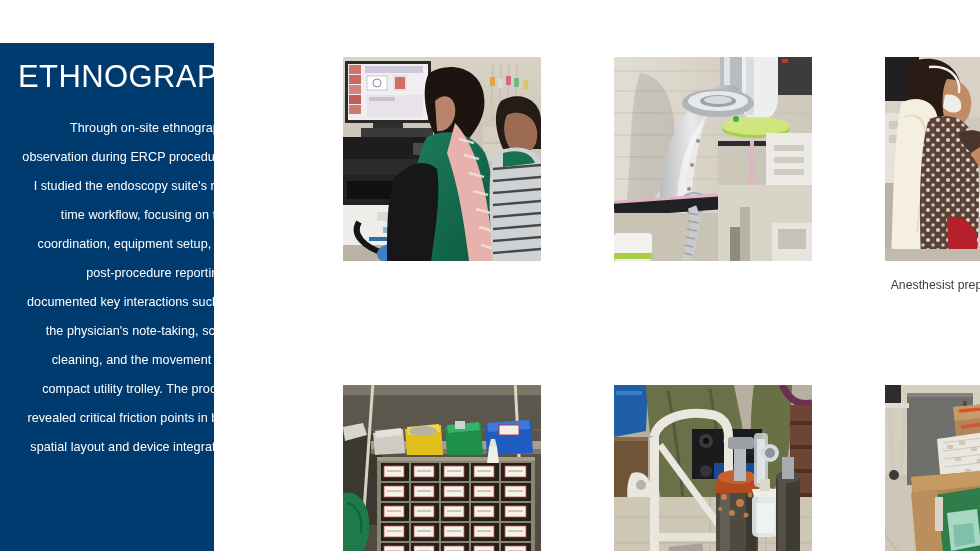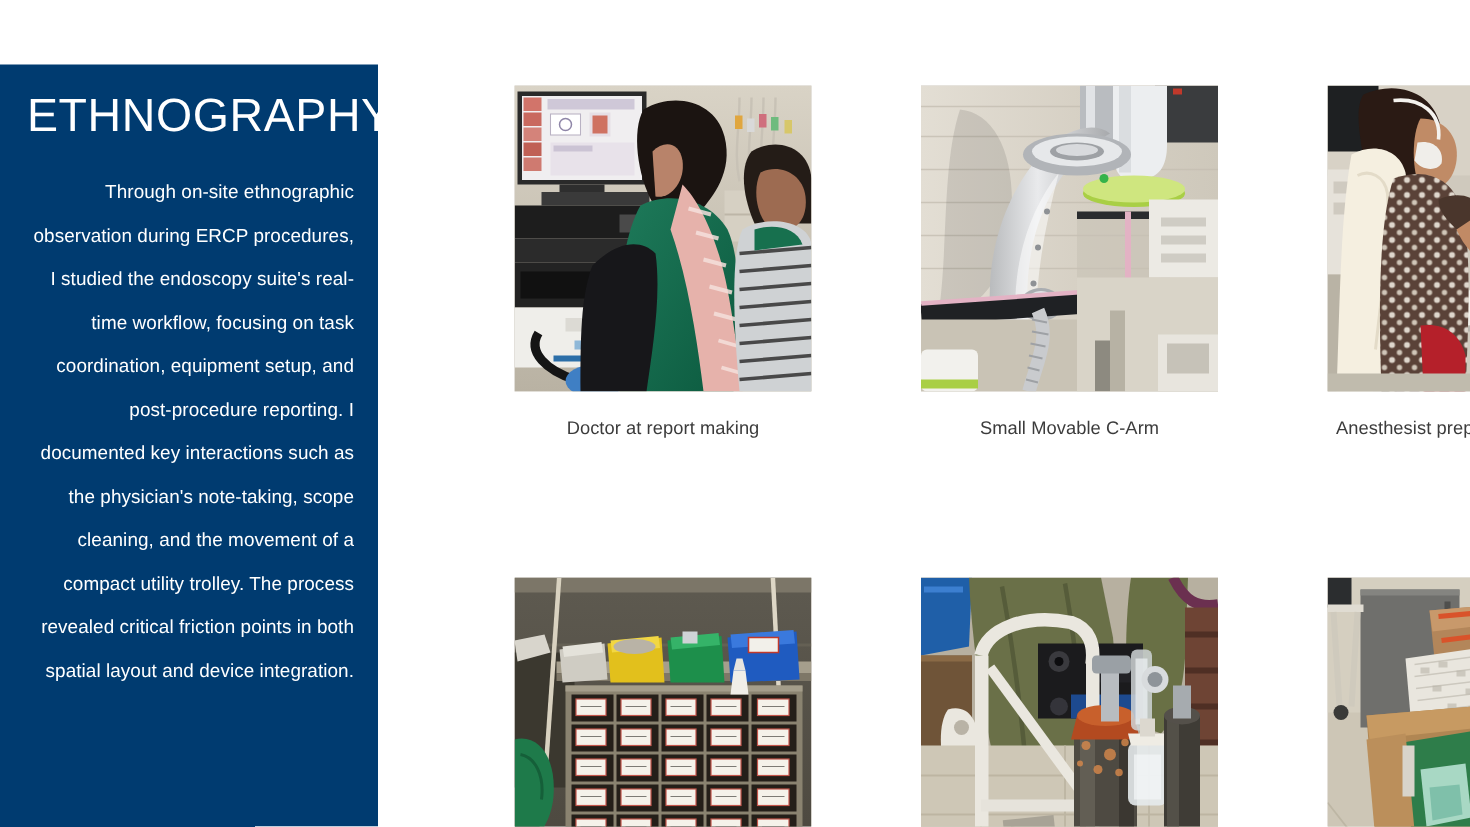--- a/index.html
+++ b/index.html
@@ -14,21 +14,21 @@
   #page {
     position: relative;
     width: 980px; height: 551px;
     background: #ffffff;
   }
 
   
   #sidebar {
     position: absolute;
     left: 0; top: 43px;
-    width: 252px; height: 508px;
+    width: 214px; height: 508px;
     background: #003b70;
     padding: 18px 18px 0 18px;
   }
   #sidebar-title {
     color: #ffffff;
     font-size: 31px;
     font-weight: 300;
     letter-spacing: 0.4px;
     line-height: 1.05;
     margin: 0 0 20px 0;
@@ -190,21 +190,20 @@
               <path d="M150 136 L198 132"></path>
                 <path d="M150 148 L198 144"></path>
               <path d="M150 160 L198 156"></path>
                 <path d="M150 172 L198 168"></path>
               <path d="M150 184 L198 180"></path>
                 <path d="M150 196 L198 192"></path>
             </g>
             <path d="M160 96 C172 92, 188 94, 192 106 L160 110 Z" fill="#17704e"></path>
           </svg>
         </div>
-        <figcaption class="caption">Doctor at report making</figcaption>
       </figure>
 
       <figure class="cell">
         <div class="photo">
           <svg viewBox="0 0 198 204" preserveAspectRatio="none">
             <defs>
               <linearGradient id="g2wall" x1="0" y1="0" x2="1" y2="0">
                 <stop offset="0" stop-color="#e3ded4"></stop>
                   <stop offset="0.55" stop-color="#d6d0c4"></stop>
                   <stop offset="1" stop-color="#cec8bb"></stop>
@@ -286,21 +285,20 @@
             <rect x="0" y="176" width="38" height="28" rx="4" fill="#f2f1ed"></rect>
             <rect x="0" y="196" width="38" height="6" fill="#a9cf45"></rect>
 
             <rect x="158" y="166" width="40" height="38" fill="#e8e5de"></rect>
             <rect x="164" y="172" width="28" height="20" fill="#c6c2b8"></rect>
 
             <rect x="126" y="150" width="10" height="54" fill="#b7b2a4"></rect>
             <rect x="116" y="170" width="10" height="34" fill="#8d8a80"></rect>
           </svg>
         </div>
-        <figcaption class="caption">Small Movable C-Arm</figcaption>
       </figure>
 
       <figure class="cell">
         <div class="photo">
           <svg viewBox="0 0 198 204" preserveAspectRatio="none">
             <defs>
               <pattern id="g3print" width="10" height="10" patternUnits="userSpaceOnUse">
                 <rect width="10" height="10" fill="#5a4238"></rect>
                 <circle cx="3" cy="3" r="2" fill="#ded6cc"></circle>
                 <circle cx="8" cy="8" r="1.8" fill="#cfc5b8"></circle>

